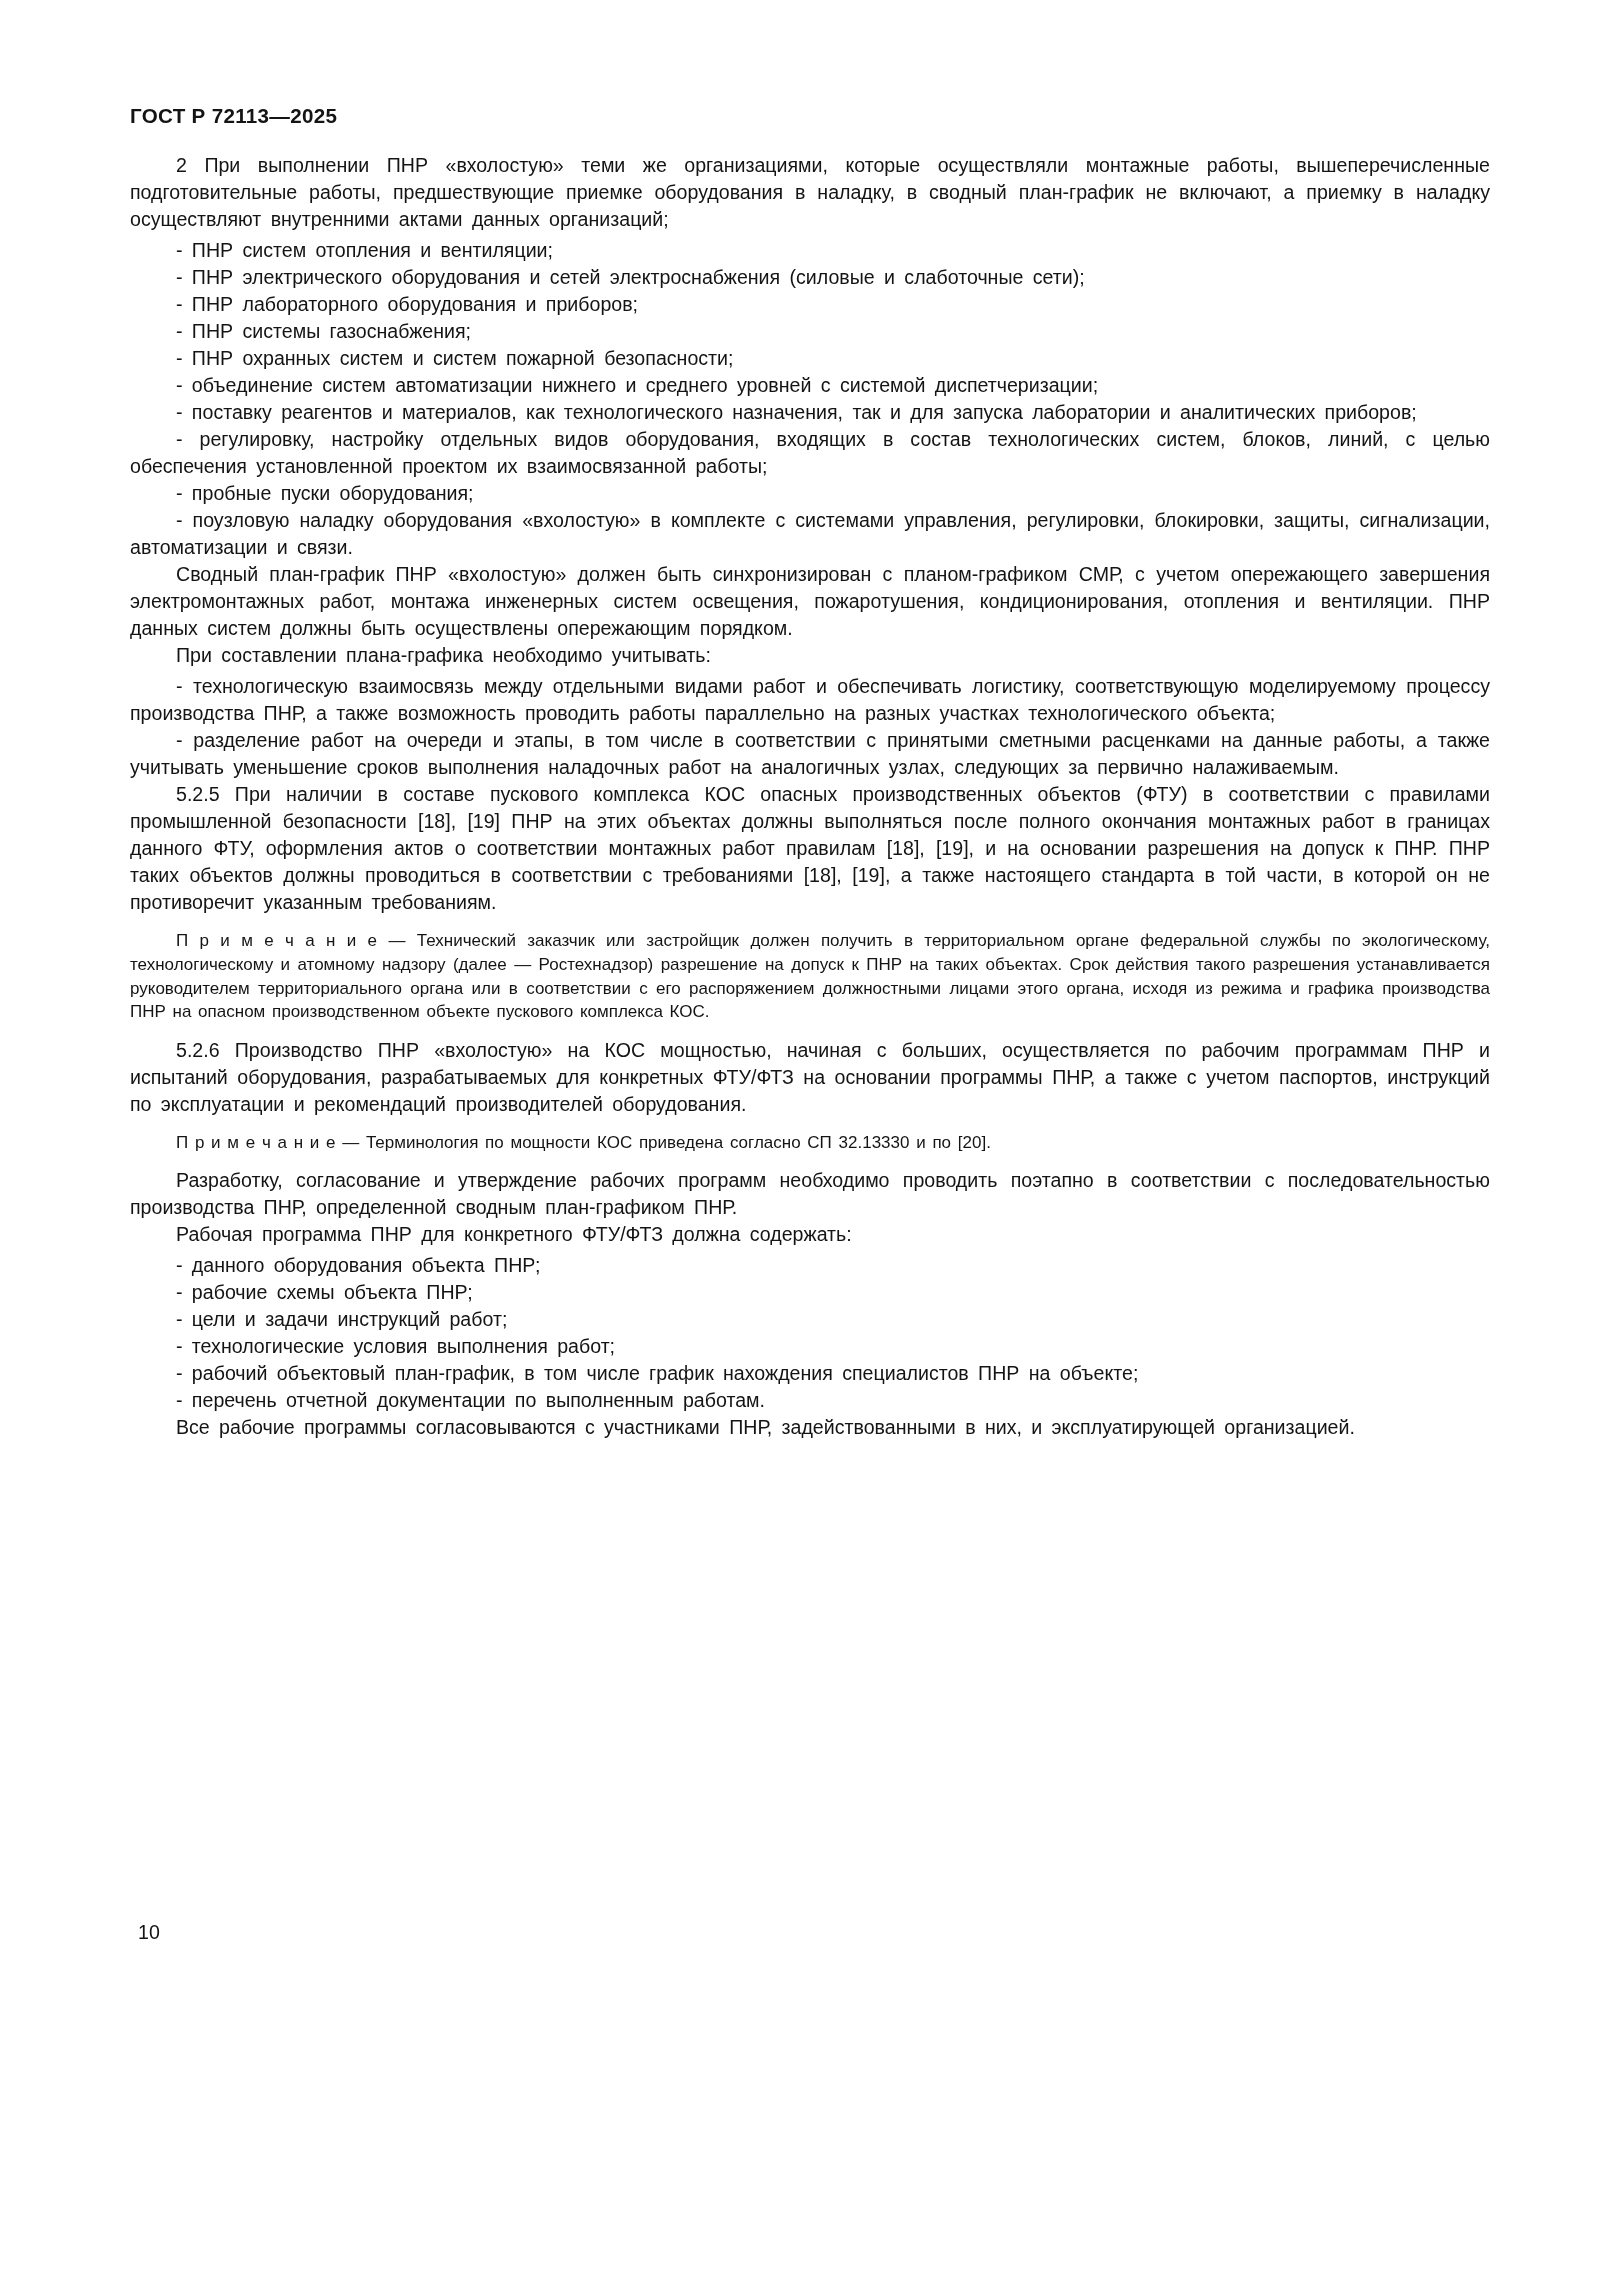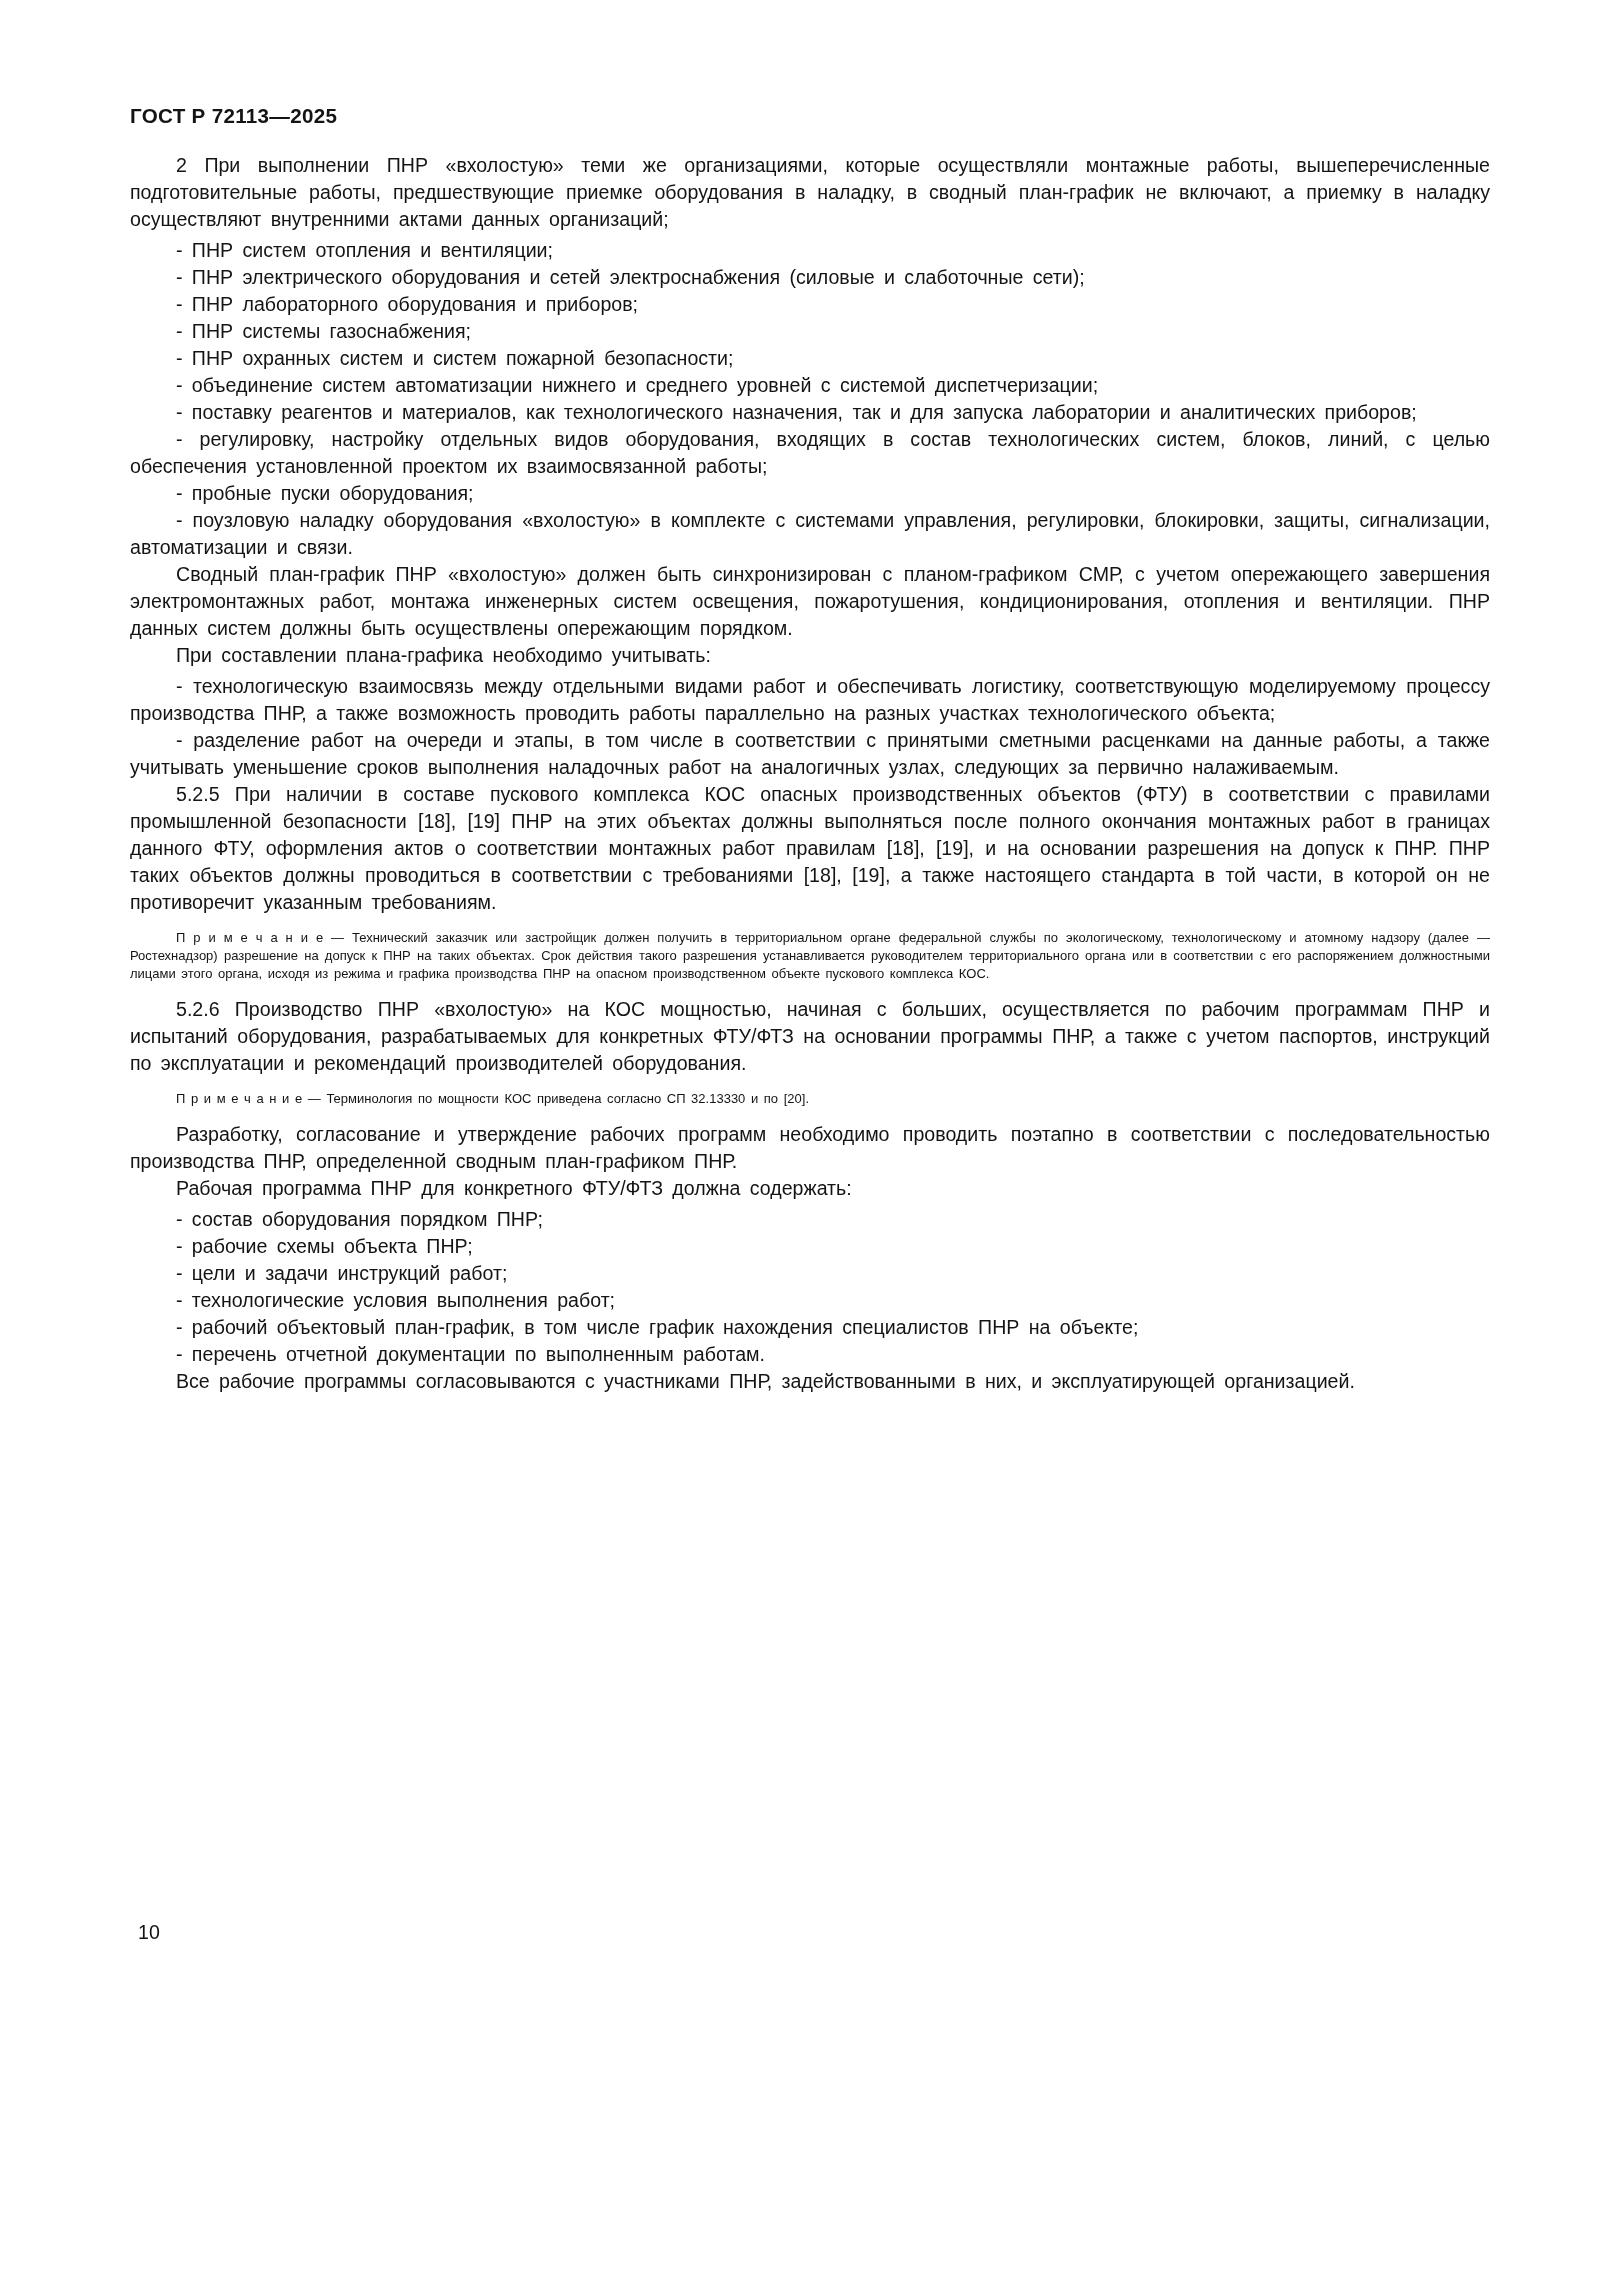--- a/index.html
+++ b/index.html
@@ -28,21 +28,21 @@
     line-height: 1.38;
   }
   .para {
     text-indent: 46px;
     text-align: justify;
     word-spacing: 3.9px;
   }
   .list { margin-top: 4px; }
   .list .para { word-spacing: 3.9px; }
   .note {
-    font-size: 13px;
+    font-size: 17px;
     line-height: 1.4;
     margin: 12.7px 0;
     text-indent: 46px;
     text-align: justify;
     word-spacing: 2px;
   }
   .page-number {
     position: absolute;
     left: 138px;
     top: 1921px;
@@ -90,21 +90,21 @@
 
     <p class="para">5.2.6 Производство ПНР «вхолостую» на КОС мощностью, начиная с больших, осуществляется по рабочим программам ПНР и испытаний оборудования, разрабатываемых для конкретных ФТУ/ФТЗ на основании программы ПНР, а также с учетом паспортов, инструкций по эксплуатации и рекомендаций производителей оборудования.</p>
 
     <p class="note">П р и м е ч а н и е — Терминология по мощности КОС приведена согласно СП 32.13330 и по [20].</p>
 
     <p class="para">Разработку, согласование и утверждение рабочих программ необходимо проводить поэтапно в соответствии с последовательностью производства ПНР, определенной сводным план-графиком ПНР.</p>
 
     <p class="para">Рабочая программа ПНР для конкретного ФТУ/ФТЗ должна содержать:</p>
 
     <div class="list">
-      <p class="para">- состав оборудования порядком ПНР;</p>
+      <p class="para">- данного оборудования объекта ПНР;</p>
       <p class="para">- рабочие схемы объекта ПНР;</p>
       <p class="para">- цели и задачи инструкций работ;</p>
       <p class="para">- технологические условия выполнения работ;</p>
       <p class="para">- рабочий объектовый план-график, в том числе график нахождения специалистов ПНР на объекте;</p>
       <p class="para">- перечень отчетной документации по выполненным работам.</p>
     </div>
 
     <p class="para">Все рабочие программы согласовываются с участниками ПНР, задействованными в них, и эксплуатирующей организацией.</p>
 
   </div>

